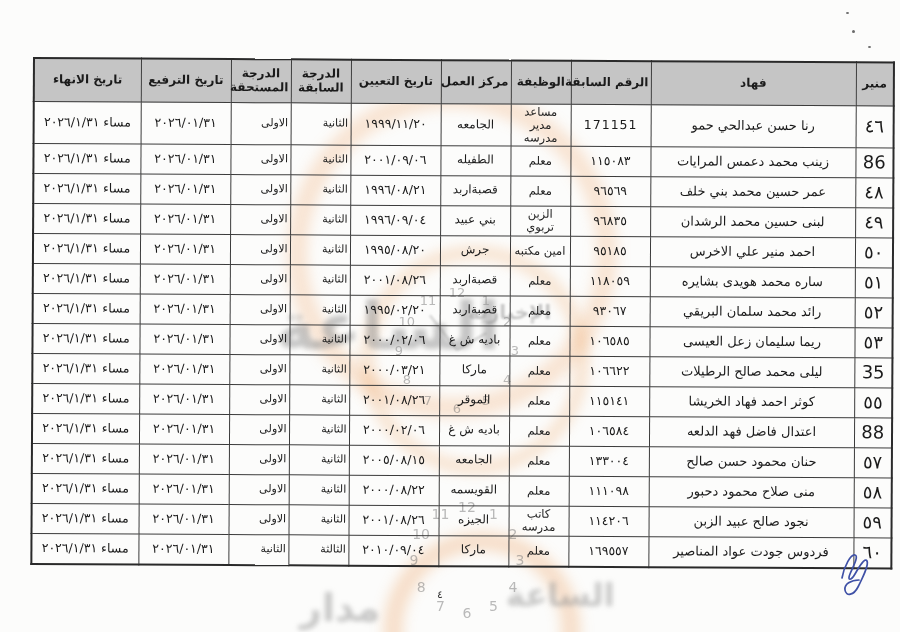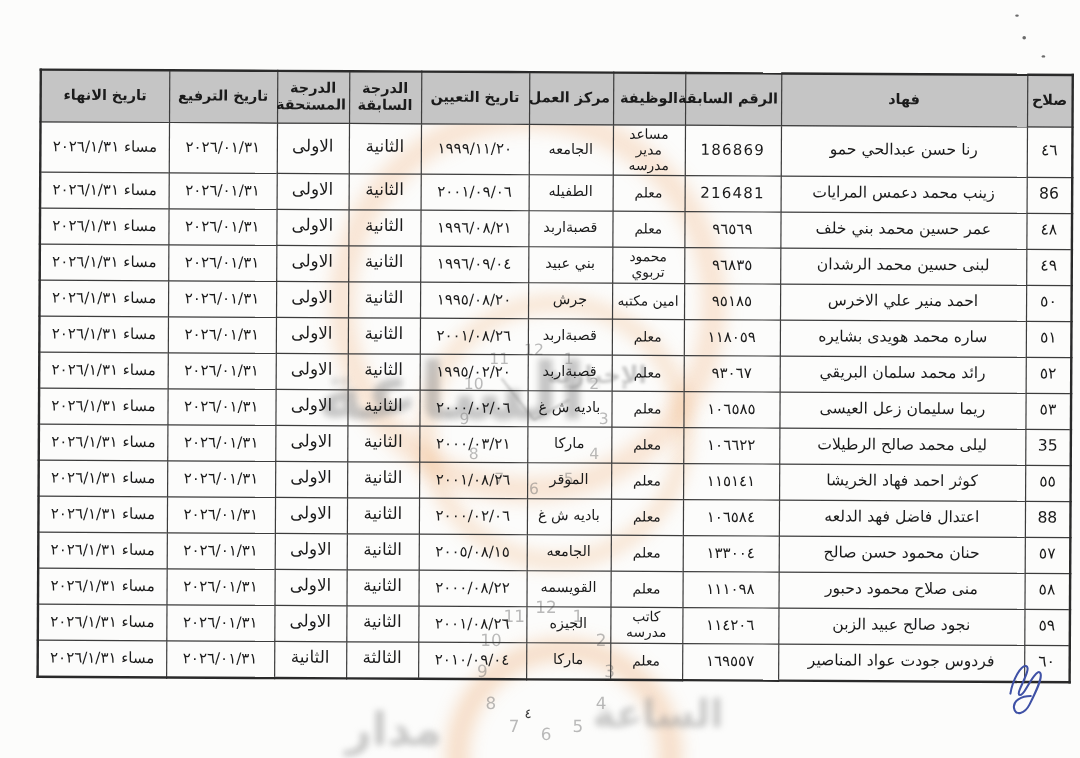--- a/index.html
+++ b/index.html
@@ -7,21 +7,21 @@
     width:900px;height:632px;overflow:hidden;
     background:#ffffff;
     font-family:"DejaVu Sans", sans-serif;
   }
   .page{
     position:relative;width:900px;height:632px;overflow:hidden;
     background:#fcfcfb;
   }
 
   
-  .watermark-layer{position:absolute;inset:0;z-index:0;pointer-events:none;}
+  .watermark-layer{position:absolute;inset:0;z-index:0;pointer-events:none;margin-left:12px;}
   .wm-ring{position:absolute;border-radius:50%;filter:blur(7px);}
   .wm-ring.r1{left:275px;top:88px;width:290px;height:290px;border:20px solid rgba(233,131,46,.20);}
   .wm-ring.r2{left:348px;top:245px;width:200px;height:200px;border:15px solid rgba(233,131,46,.18);filter:blur(6px);}
   .wm-ring.r3{left:372px;top:532px;width:160px;height:160px;border:18px solid rgba(233,131,46,.26);}
   .wm-num{position:absolute;color:rgba(105,105,105,.45);font-size:13px;filter:blur(.4px);transform:translate(-50%,-50%);}
   .wm-hand{position:absolute;background:rgba(120,120,120,.35);filter:blur(1px);transform-origin:0 50%;height:2px;}
   .wm-text{position:absolute;color:rgba(145,145,145,.50);font-weight:bold;filter:blur(2.5px);letter-spacing:-2px;white-space:nowrap;}
   .wm-text.big{left:264px;top:288px;font-size:66px;}
   .wm-text.side{left:456px;top:300px;font-size:20px;filter:blur(1.2px);letter-spacing:0;}
   .wm-text.bl{left:288px;top:586px;font-size:38px;}
@@ -35,27 +35,27 @@
   }
   th,td{
     border:1px solid #3c3c3c;text-align:center;vertical-align:middle;
     color:#1b1b1b;padding:1px 2px;
   }
   th{
     background:#c5c5c5;font-weight:bold;font-size:12px;height:40px;line-height:1.15;
   }
   th.nw{white-space:nowrap;}
   td{font-size:12.5px;height:27px;line-height:1.12;}
-  td.c-raqm{font-size:13px;}
+  td.c-raqm{font-size:18px;}
   td.c-name{font-size:13px;white-space:nowrap;}
   td.c-ministry_no{white-space:nowrap;letter-spacing:1px;}
   td.c-job{font-size:11.5px;}
   td.c-work_center{font-size:12px;white-space:nowrap;}
   td.c-appointment_date,td.c-promotion_date,td.c-end_date{white-space:nowrap;font-size:12.5px;}
-  td.c-prev_grade,td.c-due_grade{font-size:14px;}
+  td.c-prev_grade,td.c-due_grade{font-size:11px;text-align:right;}
 
   
   .page-number{position:absolute;left:437px;top:588px;z-index:2;font-size:11px;color:#3a3a3a;}
   .signature{position:absolute;left:820px;top:540px;z-index:2;}
   .speck{position:absolute;background:#6a6a6a;border-radius:50%;z-index:2;}
   .speck.s1{left:846px;top:12px;width:3px;height:2px;}
   .speck.s2{left:852px;top:30px;width:3px;height:3px;}
   .speck.s3{left:868px;top:46px;width:3px;height:2px;}
 </style>
 </head>
@@ -110,49 +110,49 @@
           <col style="width: 60px;">
           <col style="width: 70px;">
           <col style="width: 90px;">
           <col style="width: 60px;">
           <col style="width: 60px;">
           <col style="width: 90px;">
           <col style="width: 107px;">
         </colgroup>
         <thead>
           <tr>
-            <th class="nw">صلاح</th>
+            <th class="nw">منير</th>
             <th class="nw">فهاد</th>
             <th class="nw">الرقم السابقة</th>
             <th class="nw">الوظيفة</th>
             <th class="nw">مركز العمل</th>
             <th class="nw">تاريخ التعيين</th>
             <th class="">الدرجة السابقة</th>
             <th class="">الدرجة المستحقة</th>
             <th class="nw">تاريخ الترفيع</th>
             <th class="nw">تاريخ الانهاء</th>
           </tr>
         </thead>
         <tbody>
           <tr>
             <td class="c-raqm">٤٦</td>
             <td class="c-name">رنا حسن عبدالحي حمو</td>
-            <td class="c-ministry_no">186869</td>
+            <td class="c-ministry_no">171151</td>
             <td class="c-job">مساعد مدير مدرسه</td>
             <td class="c-work_center">الجامعه</td>
             <td class="c-appointment_date">١٩٩٩/١١/٢٠</td>
             <td class="c-prev_grade">الثانية</td>
             <td class="c-due_grade">الاولى</td>
             <td class="c-promotion_date">٢٠٢٦/٠١/٣١</td>
             <td class="c-end_date">مساء ٢٠٢٦/١/٣١</td>
           </tr>
           <tr>
             <td class="c-raqm">86</td>
             <td class="c-name">زينب محمد دعمس المرايات</td>
-            <td class="c-ministry_no">216481</td>
+            <td class="c-ministry_no">١١٥٠٨٣</td>
             <td class="c-job">معلم</td>
             <td class="c-work_center">الطفيله</td>
             <td class="c-appointment_date">٢٠٠١/٠٩/٠٦</td>
             <td class="c-prev_grade">الثانية</td>
             <td class="c-due_grade">الاولى</td>
             <td class="c-promotion_date">٢٠٢٦/٠١/٣١</td>
             <td class="c-end_date">مساء ٢٠٢٦/١/٣١</td>
           </tr>
           <tr>
             <td class="c-raqm">٤٨</td>
@@ -163,21 +163,21 @@
             <td class="c-appointment_date">١٩٩٦/٠٨/٢١</td>
             <td class="c-prev_grade">الثانية</td>
             <td class="c-due_grade">الاولى</td>
             <td class="c-promotion_date">٢٠٢٦/٠١/٣١</td>
             <td class="c-end_date">مساء ٢٠٢٦/١/٣١</td>
           </tr>
           <tr>
             <td class="c-raqm">٤٩</td>
             <td class="c-name">لبنى حسين محمد الرشدان</td>
             <td class="c-ministry_no">٩٦٨٣٥</td>
-            <td class="c-job">محمود تربوي</td>
+            <td class="c-job">الزبن تربوي</td>
             <td class="c-work_center">بني عبيد</td>
             <td class="c-appointment_date">١٩٩٦/٠٩/٠٤</td>
             <td class="c-prev_grade">الثانية</td>
             <td class="c-due_grade">الاولى</td>
             <td class="c-promotion_date">٢٠٢٦/٠١/٣١</td>
             <td class="c-end_date">مساء ٢٠٢٦/١/٣١</td>
           </tr>
           <tr>
             <td class="c-raqm">٥٠</td>
             <td class="c-name">احمد منير علي الاخرس</td>

